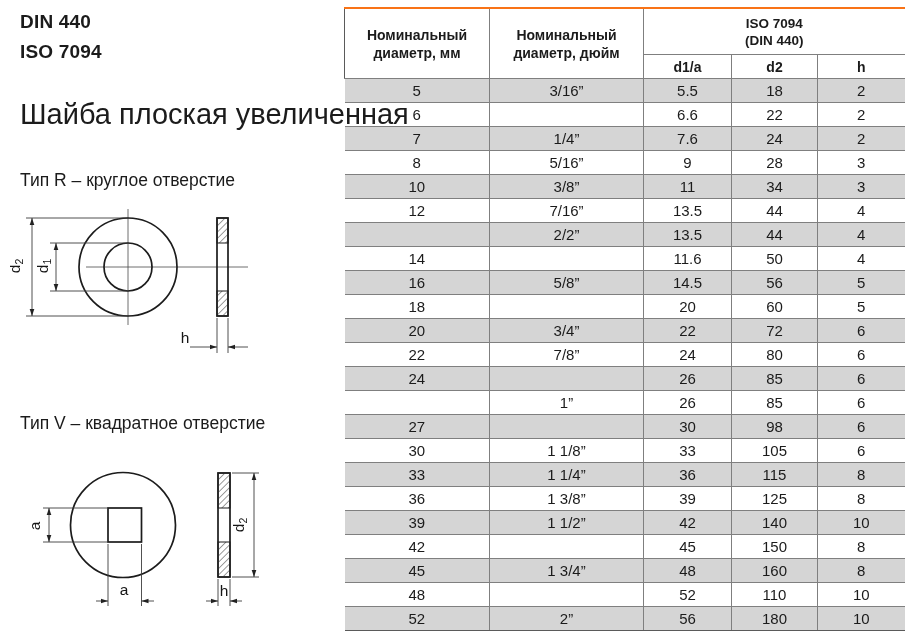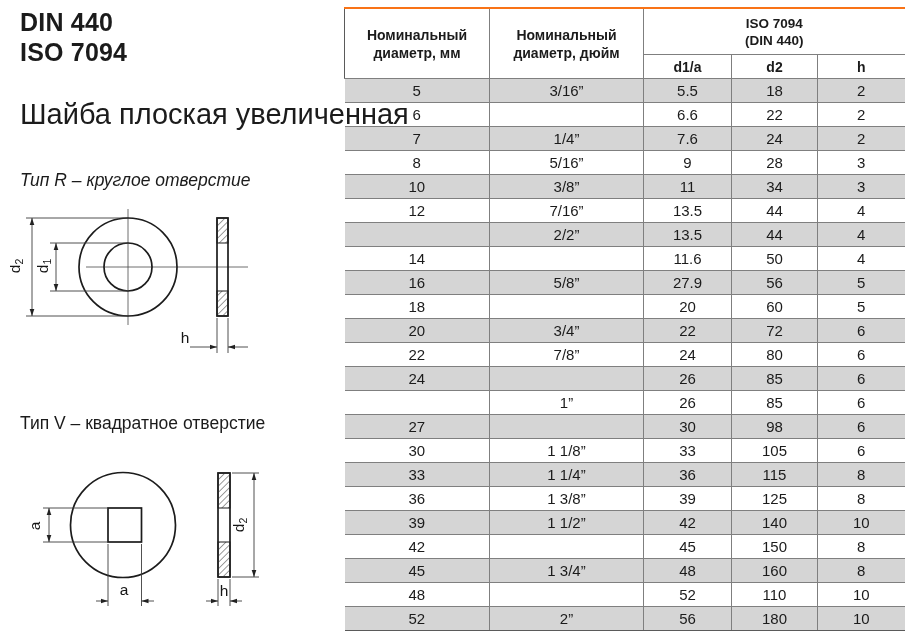--- a/index.html
+++ b/index.html
@@ -5,26 +5,26 @@
   :root{
     --shade:#d5d5d5;
     --grid:#7f7f7f;
   }
   html,body{margin:0;padding:0;}
   body{
     width:918px;height:637px;position:relative;background:#ffffff;
     font-family:"Liberation Sans",sans-serif;color:#1b1b1b;overflow:hidden;
   }
   .abs{position:absolute;}
-  .std-title{left:20px;font-size:25px;font-weight:700;line-height:30px;letter-spacing:.2px;}
+  .std-title{left:20px;font-size:19px;font-weight:700;line-height:30px;letter-spacing:.2px;}
   #std1{top:7px;}
   #std2{top:37px;}
   .product-title{left:20px;top:98px;font-size:29px;font-weight:400;}
   .type-label{left:20px;font-size:17.5px;font-weight:400;}
-  #type-r{top:170px;font-style:italic;}
+  #type-r{top:170px;}
   #type-v{top:413px;text-align:right;}
 
   
   table.spec{
     position:absolute;left:344px;top:7px;width:560px;
     border-collapse:collapse;table-layout:fixed;
     border-top:2px solid #f97316;
   }
   table.spec th,table.spec td{
     padding:0;margin:0;text-align:center;vertical-align:middle;
@@ -231,21 +231,21 @@
       <tr>
         <td>14</td>
         <td></td>
         <td>11.6</td>
         <td>50</td>
         <td>4</td>
       </tr>
       <tr class="shaded">
         <td>16</td>
         <td>5/8”</td>
-        <td>27.9</td>
+        <td>14.5</td>
         <td>56</td>
         <td>5</td>
       </tr>
       <tr>
         <td>18</td>
         <td></td>
         <td>20</td>
         <td>60</td>
         <td>5</td>
       </tr>

